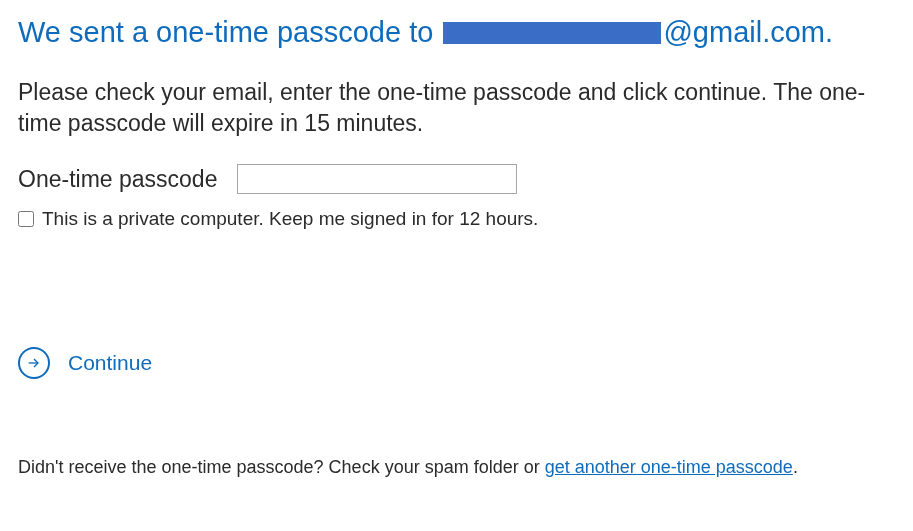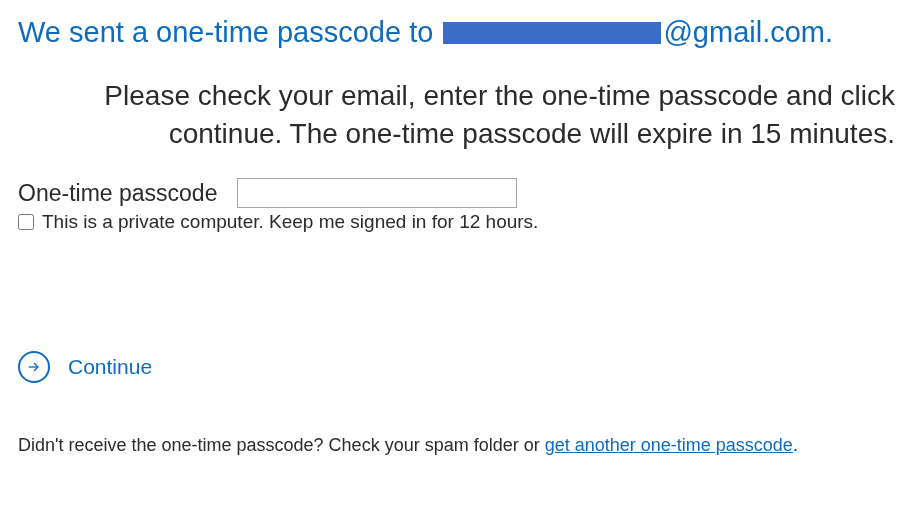--- a/index.html
+++ b/index.html
@@ -20,30 +20,30 @@
     }
     .redacted {
       display: inline-block;
       width: 218px;
       height: 22px;
       background: #3a6dc6;
       vertical-align: -2px;
       margin: 0 2px;
     }
     .instructions {
-      font-size: 28px;
+      font-size: 23px;
       color: #2b2b2b;
       margin-bottom: 24px;
       line-height: 1.35;
-      text-align: right;
     }
     .passcode-row {
       display: flex;
       align-items: center;
       gap: 20px;
+      margin-bottom: 10px;
     }
     .passcode-label {
       font-size: 23px;
       color: #2b2b2b;
     }
     .passcode-input {
       width: 280px;
       height: 30px;
       border: 1px solid #a6a6a6;
       padding: 2px 6px;
@@ -59,21 +59,21 @@
     }
     .checkbox-row input[type="checkbox"] {
       width: 16px;
       height: 16px;
       margin: 0;
     }
     .continue-row {
       display: flex;
       align-items: center;
       gap: 18px;
-      margin-bottom: 50px;
+      margin-bottom: 76px;
       cursor: pointer;
       color: #0f6cbd;
       font-size: 21px;
     }
     .arrow-circle {
       width: 32px;
       height: 32px;
       border: 2px solid #0f6cbd;
       border-radius: 50%;
       display: inline-flex;

